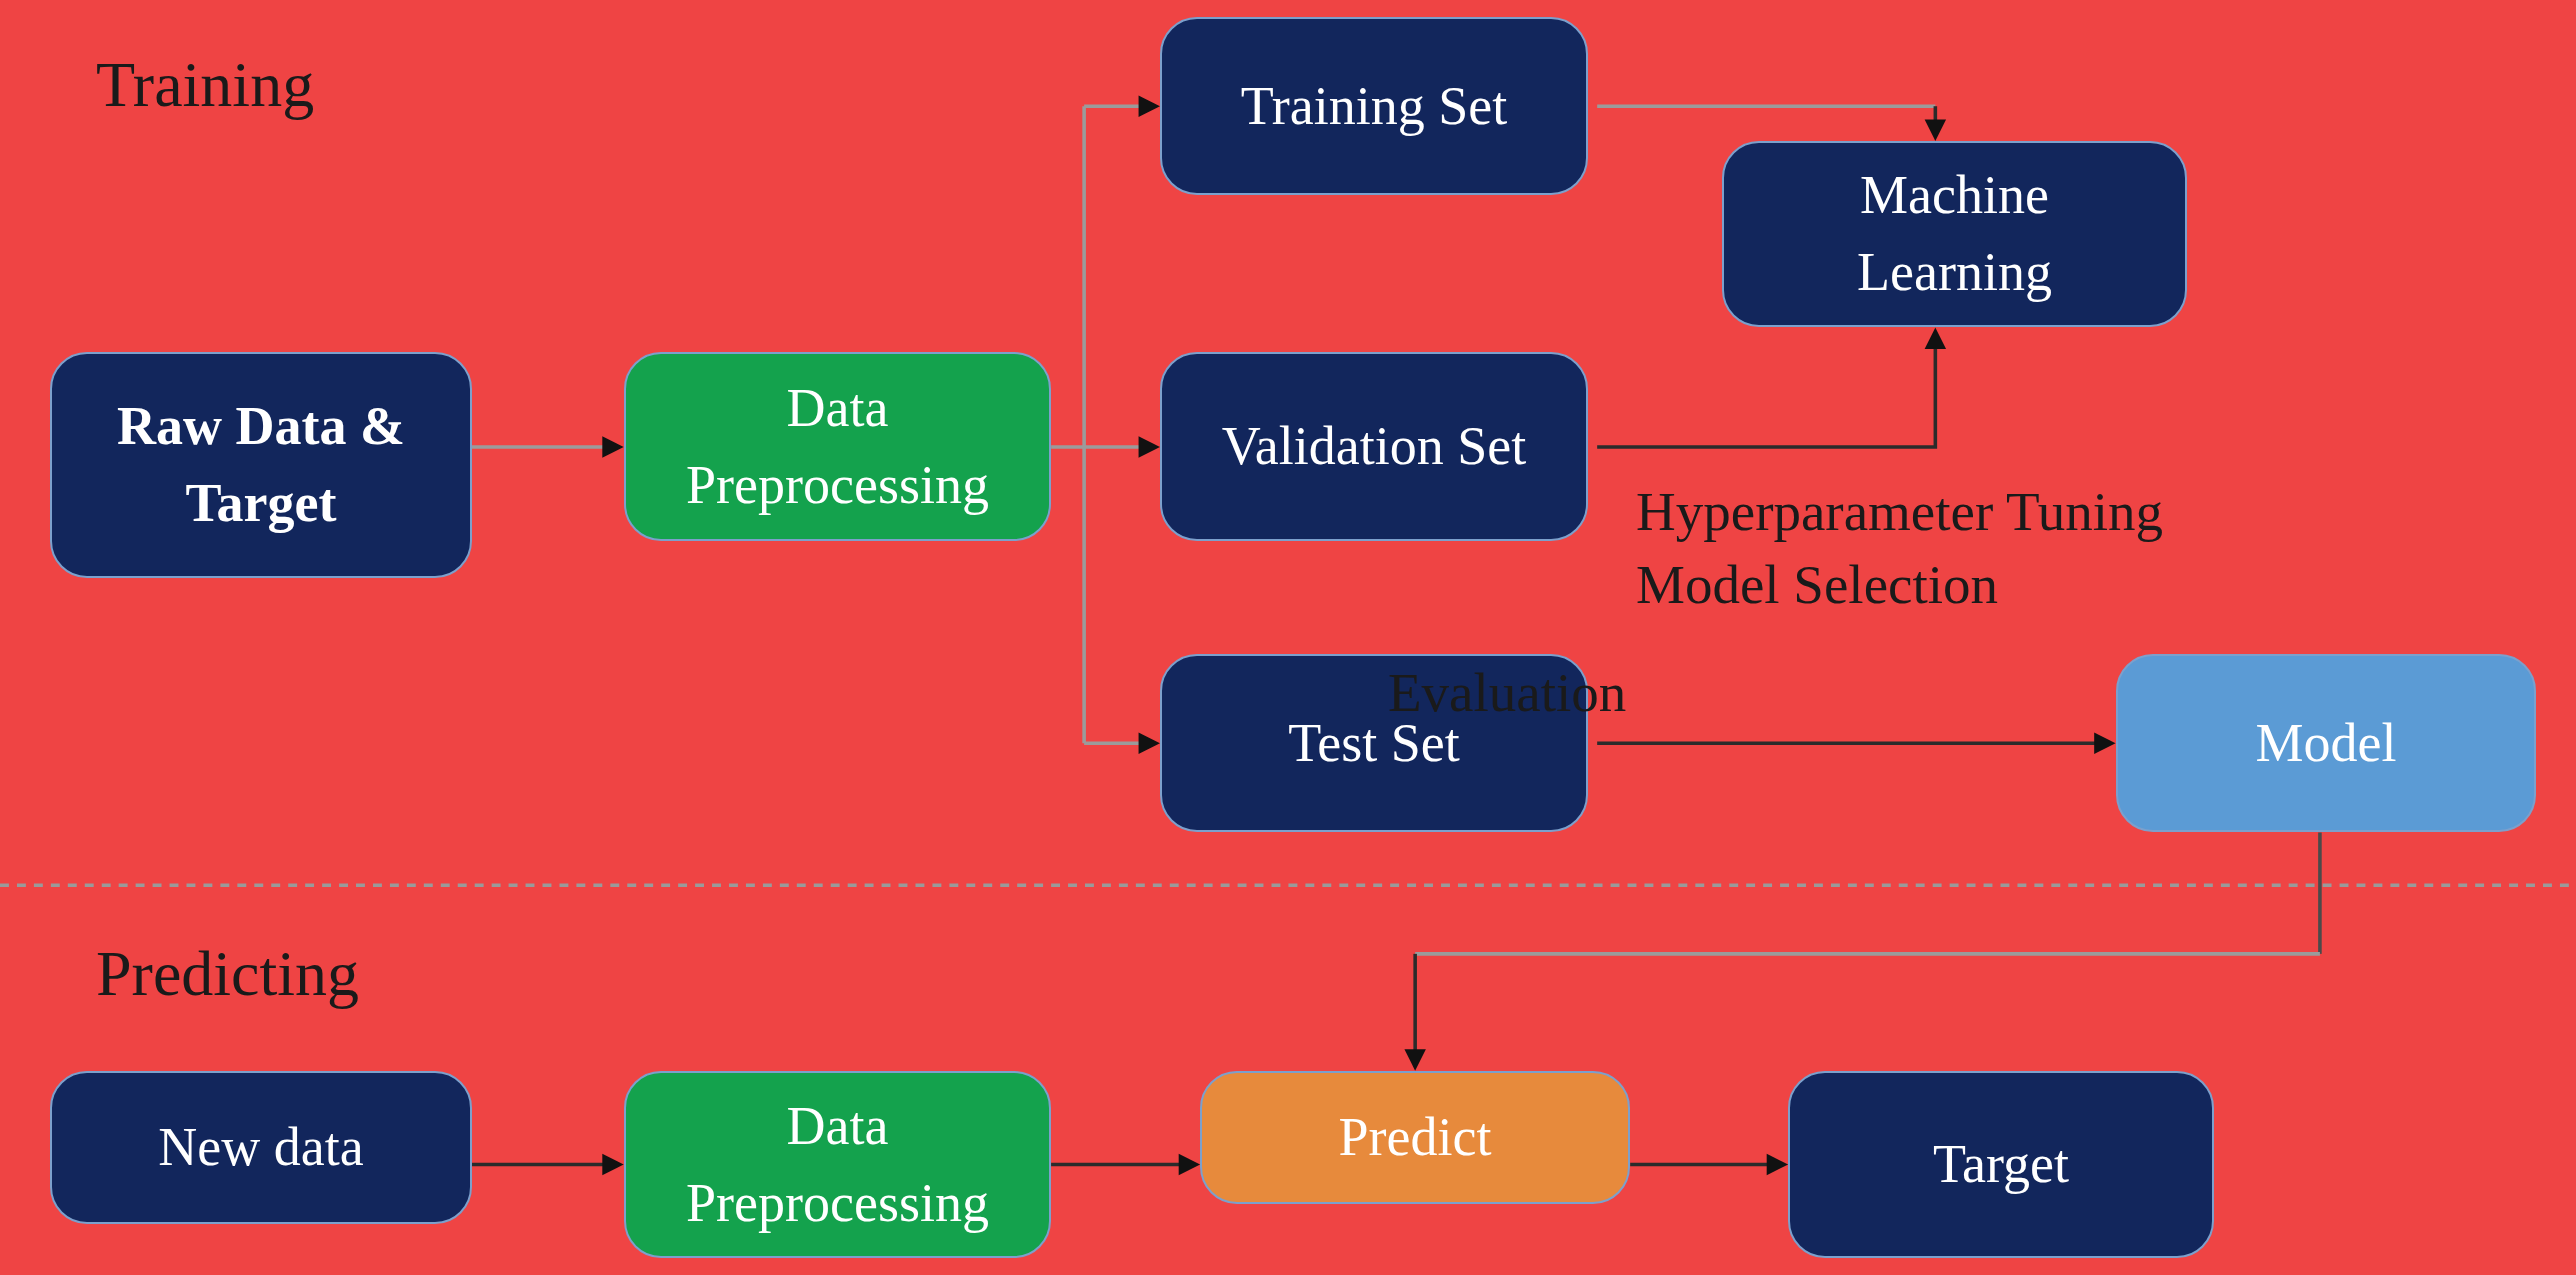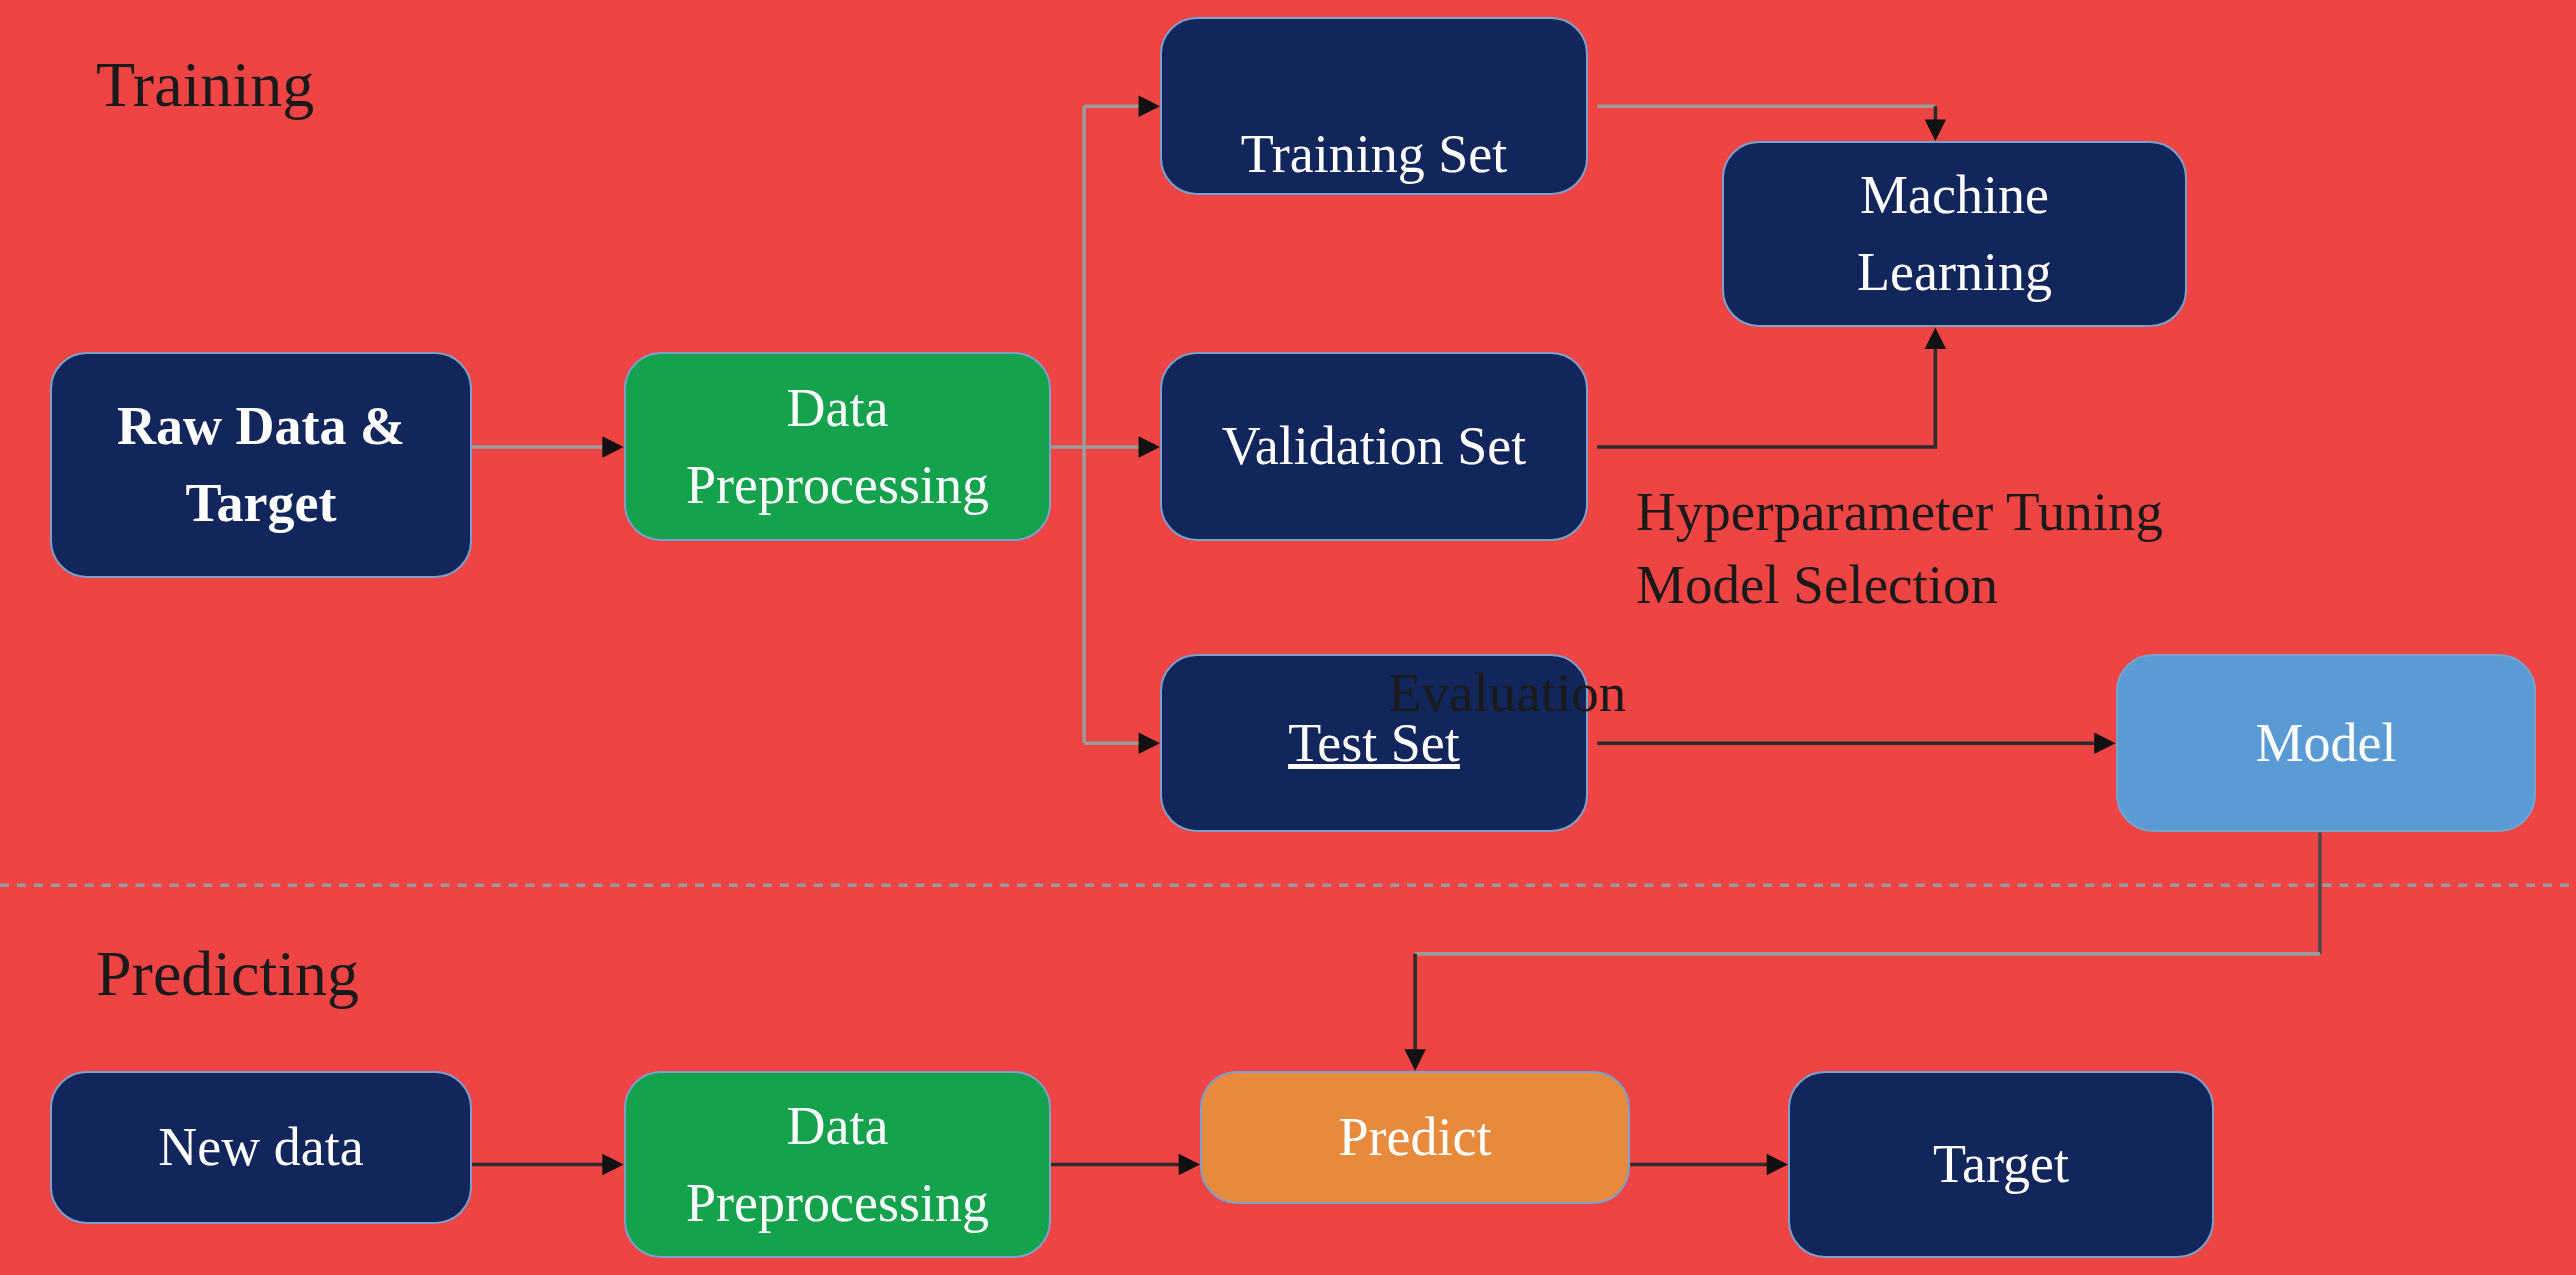--- a/index.html
+++ b/index.html
@@ -101,29 +101,29 @@
   <div class="node" style="left: 50px; top: 352px; width: 422px; height: 226px; background-color: rgb(18, 38, 92); font-weight: bold;">
     <span class="node-label">Raw Data &amp;
 Target</span>
   </div>
 
   <div class="node" style="left: 624px; top: 352px; width: 427px; height: 189px; background-color: rgb(20, 162, 77);">
     <span class="node-label">Data
 Preprocessing</span>
   </div>
 
-  <div class="node" style="left: 1160px; top: 17px; width: 428px; height: 178px; background-color: rgb(18, 38, 92); align-items: flex-end;">
+  <div class="node" style="left: 1160px; top: 17px; width: 428px; height: 178px; background-color: rgb(18, 38, 92);">
     <span class="node-label">Training Set</span>
   </div>
 
   <div class="node" style="left: 1160px; top: 352px; width: 428px; height: 189px; background-color: rgb(18, 38, 92);">
     <span class="node-label">Validation Set</span>
   </div>
 
-  <div class="node" style="left: 1160px; top: 654px; width: 428px; height: 178px; background-color: rgb(18, 38, 92); text-decoration: underline;">
+  <div class="node" style="left: 1160px; top: 654px; width: 428px; height: 178px; background-color: rgb(18, 38, 92);">
     <span class="node-label">Test Set</span>
   </div>
 
   <div class="node" style="left: 1722px; top: 141px; width: 465px; height: 186px; background-color: rgb(18, 38, 92);">
     <span class="node-label">Machine
 Learning</span>
   </div>
 
   <div class="node" style="left: 2116px; top: 654px; width: 420px; height: 178px; background-color: rgb(91, 155, 213);">
     <span class="node-label">Model</span>

